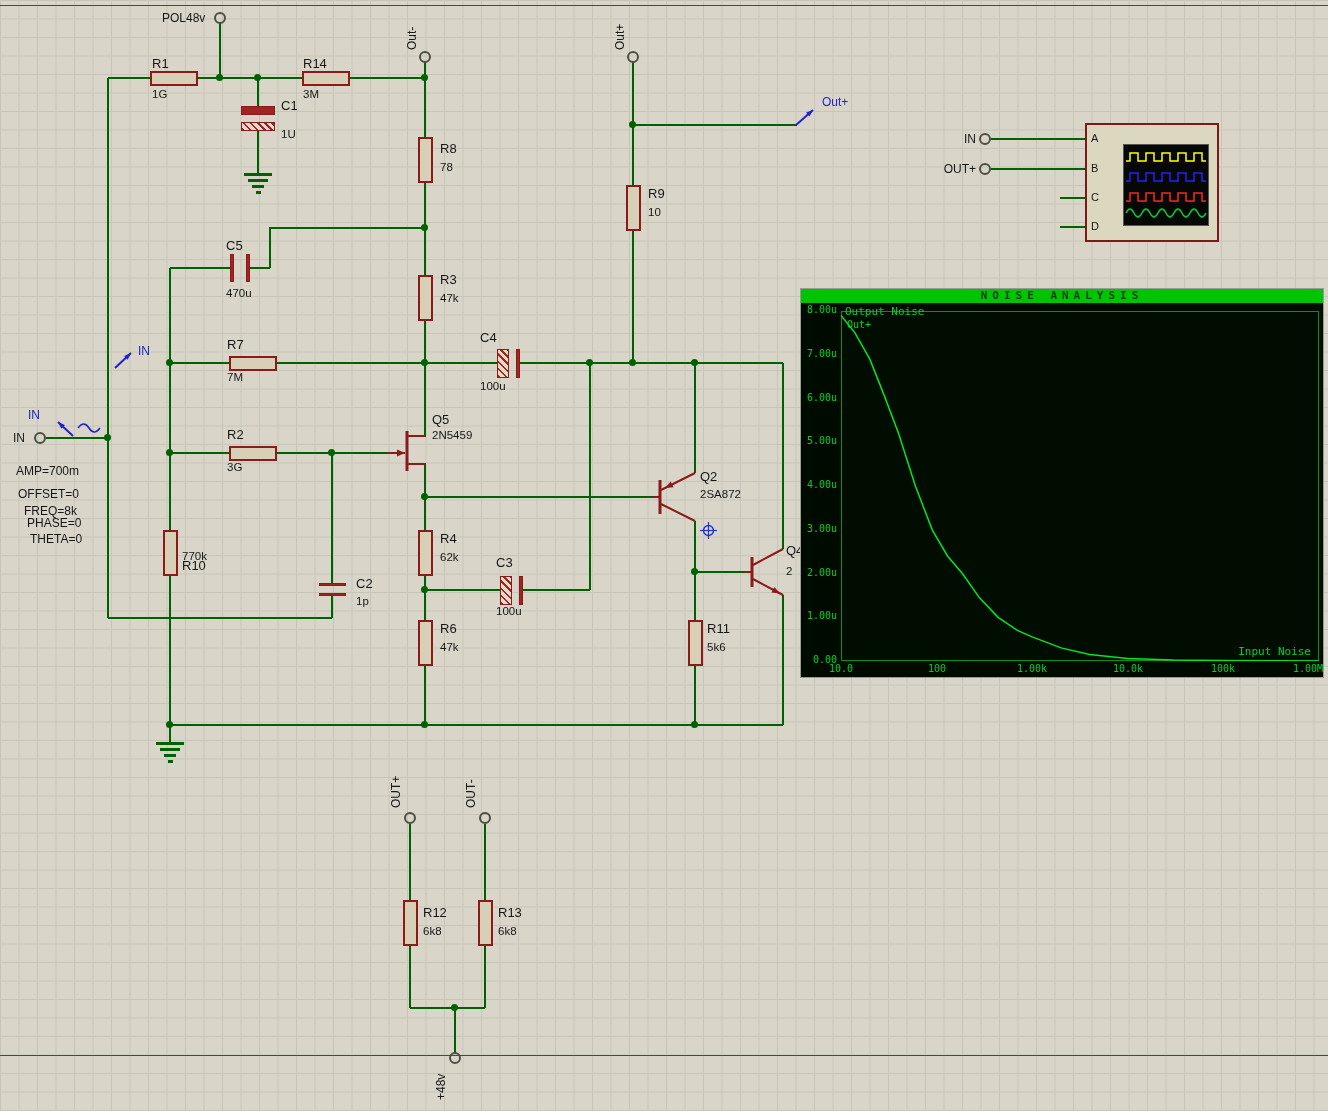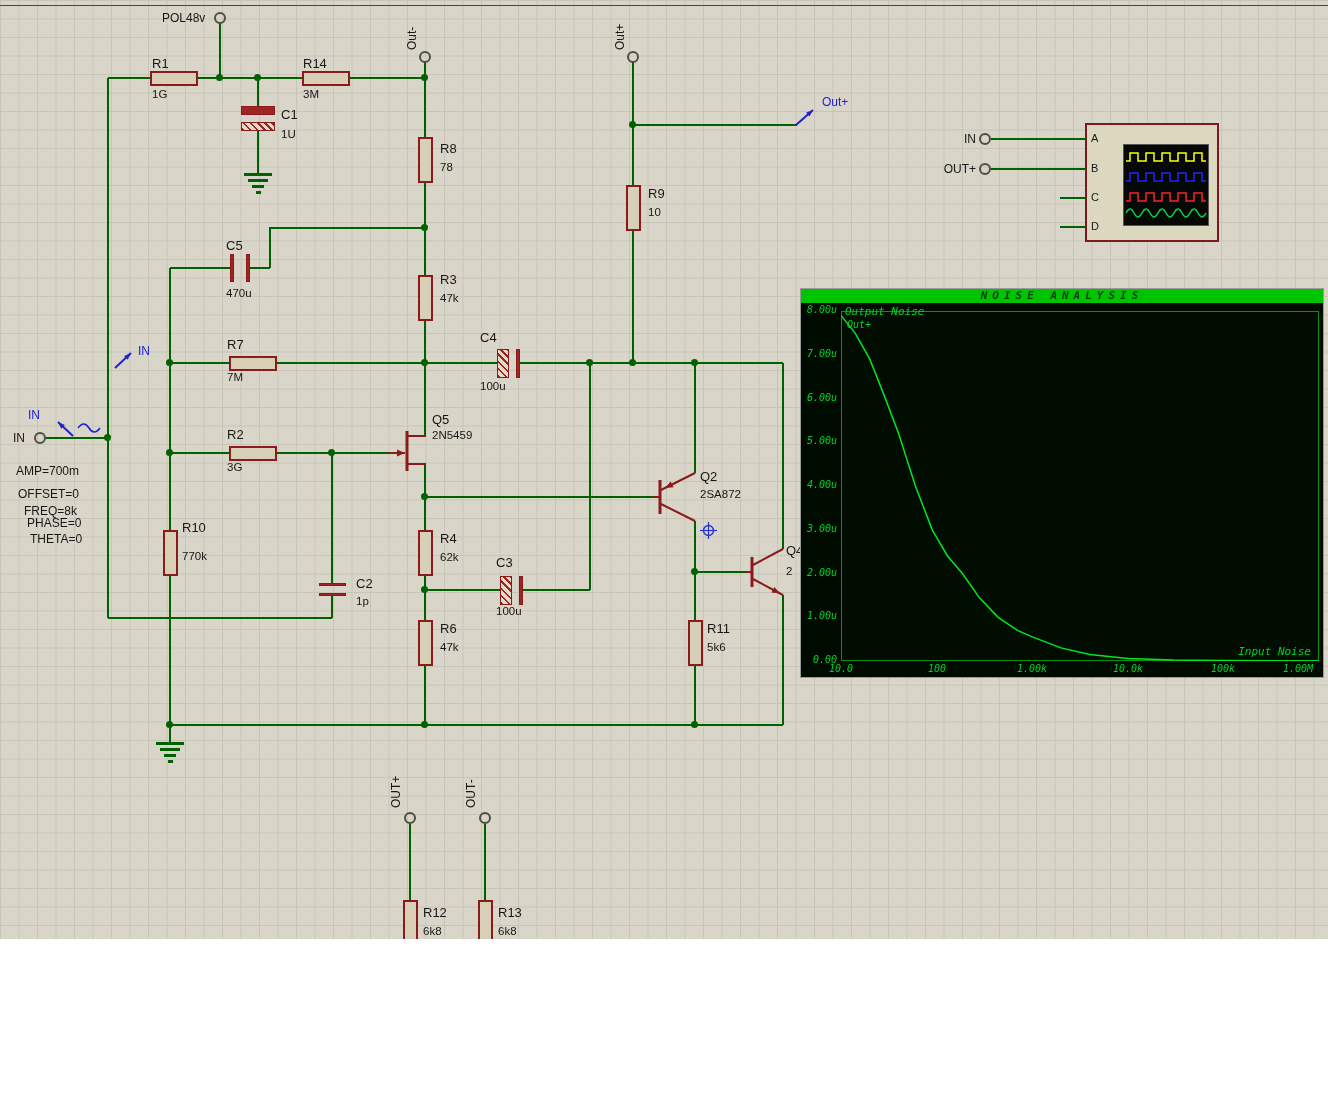--- a/index.html
+++ b/index.html
@@ -1,17 +1,17 @@
 <!DOCTYPE html>
 <html><head>
 <meta charset="utf-8">
 <style>
   html,body{margin:0;padding:0;}
   .board{
-    position:relative;width:1328px;height:939px;overflow:hidden;
+    position:relative;width:1328px;height:1111px;overflow:hidden;
     background-color:#d9d6c9;
     background-image:linear-gradient(to right,#c7c5b7 1px,transparent 1px),
                      linear-gradient(to bottom,#c7c5b7 1px,transparent 1px);
     background-size:18.5px 18.5px;
     font-family:"Liberation Sans",sans-serif;color:#161616;
   }
   .sheet-line{position:absolute;left:0;width:100%;height:1px;background:#3b3bb0;}
   .wh{position:absolute;height:2px;background:#006100;}
   .wv{position:absolute;width:2px;background:#006100;}
   .dot{position:absolute;width:7px;height:7px;border-radius:50%;background:#006100;}
@@ -26,21 +26,21 @@
   .lab{position:absolute;font-size:12px;white-space:nowrap;}
   .vlab{position:absolute;height:14px;line-height:14px;font-size:12px;white-space:nowrap;
         transform-origin:0 100%;transform:rotate(-90deg);}
   .blue{color:#2222cc;}
   .gnd{position:absolute;width:30px;}
   .gnd div{background:#006100;height:3px;margin:0 auto 3px auto;}
   .csvg{position:absolute;overflow:visible;}
   .scope-box{position:absolute;width:134px;height:119px;border:2px solid #7a1a1a;background:#dcd8c0;box-sizing:border-box;}
   .scope-screen{position:absolute;width:84px;height:80px;background:#060806;border:1px solid #555;}
   .pinlab{position:absolute;font-size:11px;}
-  .nwin{position:absolute;left:800px;top:288px;width:524px;height:390px;background:#000b00;border:1px solid #9a9a9a;box-sizing:border-box;z-index:5;font-style:italic;}
+  .nwin{position:absolute;left:800px;top:288px;width:524px;height:390px;background:#000b00;border:1px solid #9a9a9a;box-sizing:border-box;z-index:5;}
   .ntitle{position:absolute;left:0;top:0;width:100%;height:14px;background:#00c400;color:#063f06;
           font-family:"DejaVu Sans Mono",monospace;font-size:11px;font-weight:bold;letter-spacing:5px;
           text-align:center;line-height:14px;}
   .nplot{position:absolute;left:40px;top:22px;width:478px;height:350px;border:1px solid #0f8f0f;box-sizing:border-box;background:#000d00;}
   .ngrid-v{position:absolute;top:22px;height:350px;width:1px;background:#0b3d0b;}
   .ngrid-h{position:absolute;left:40px;width:478px;height:1px;background:#0b3d0b;}
   .ytick{position:absolute;left:2px;width:34px;text-align:right;font-family:"DejaVu Sans Mono",monospace;font-size:10px;color:#00d22a;}
   .xtick{position:absolute;top:374px;width:44px;text-align:center;font-family:"DejaVu Sans Mono",monospace;font-size:10px;color:#00d22a;}
   .nleg{position:absolute;font-family:"DejaVu Sans Mono",monospace;color:#00d22a;}
 </style>
@@ -241,39 +241,39 @@
   <div class="lab" style="left:16px;top:464px">AMP=700m</div>
   <div class="lab" style="left:18px;top:487px">OFFSET=0</div>
   <div class="lab" style="left:24px;top:504px">FREQ=8k</div>
   <div class="lab" style="left:27px;top:516px">PHASE=0</div>
   <div class="lab" style="left:30px;top:532px">THETA=0</div>
 
   <div class="ref" style="left:152px;top:56px">R1</div>
   <div class="val" style="left:152px;top:88px">1G</div>
   <div class="ref" style="left:303px;top:56px">R14</div>
   <div class="val" style="left:303px;top:88px">3M</div>
-  <div class="ref" style="left:281px;top:107px">C1</div>
+  <div class="ref" style="left:281px;top:98px">C1</div>
   <div class="val" style="left:281px;top:128px">1U</div>
   <div class="ref" style="left:440px;top:141px">R8</div>
   <div class="val" style="left:440px;top:161px">78</div>
   <div class="ref" style="left:226px;top:238px">C5</div>
   <div class="val" style="left:226px;top:287px">470u</div>
   <div class="ref" style="left:440px;top:272px">R3</div>
   <div class="val" style="left:440px;top:292px">47k</div>
   <div class="ref" style="left:227px;top:337px">R7</div>
   <div class="val" style="left:227px;top:371px">7M</div>
   <div class="ref" style="left:480px;top:330px">C4</div>
   <div class="val" style="left:480px;top:380px">100u</div>
   <div class="ref" style="left:648px;top:186px">R9</div>
   <div class="val" style="left:648px;top:206px">10</div>
   <div class="ref" style="left:227px;top:427px">R2</div>
   <div class="val" style="left:227px;top:461px">3G</div>
   <div class="ref" style="left:432px;top:412px">Q5</div>
   <div class="val" style="left:432px;top:429px">2N5459</div>
-  <div class="ref" style="left:182px;top:520px">R10</div>
+  <div class="ref" style="left:182px;top:558px">R10</div>
   <div class="val" style="left:182px;top:550px">770k</div>
   <div class="ref" style="left:356px;top:576px">C2</div>
   <div class="val" style="left:356px;top:595px">1p</div>
   <div class="ref" style="left:440px;top:531px">R4</div>
   <div class="val" style="left:440px;top:551px">62k</div>
   <div class="ref" style="left:496px;top:555px">C3</div>
   <div class="val" style="left:496px;top:605px">100u</div>
   <div class="ref" style="left:440px;top:621px">R6</div>
   <div class="val" style="left:440px;top:641px">47k</div>
   <div class="ref" style="left:700px;top:469px">Q2</div>
@@ -328,21 +328,21 @@
     <div class="ytick" style="top:234px">3.00u</div>
     <div class="ytick" style="top:278px">2.00u</div>
     <div class="ytick" style="top:321px">1.00u</div>
     <div class="ytick" style="top:365px">0.00</div>
 
     <div class="xtick" style="left:18px">10.0</div>
     <div class="xtick" style="left:114px">100</div>
     <div class="xtick" style="left:209px">1.00k</div>
     <div class="xtick" style="left:305px">10.0k</div>
     <div class="xtick" style="left:400px">100k</div>
-    <div class="xtick" style="left:482px;width:40px;text-align:left">1.00M</div>
+    <div class="xtick" style="left:482px;width:40px;text-align:right">1.00M</div>
 
     <div class="nleg" style="left:44px;top:16px;font-size:11px">Output Noise</div>
     <div class="nleg" style="left:46px;top:30px;font-size:10px">Out+</div>
     <div class="nleg" style="right:12px;top:356px;font-size:11px">Input Noise</div>
 
     <svg style="position:absolute;left:40px;top:22px" width="478" height="350" viewBox="0 0 478 350" preserveAspectRatio="none">
       <polyline fill="none" stroke-width="1.5" points="0.0,4.4 14.0,21.9 28.8,48.1 42.7,83.1 57.6,122.5 74.4,175.0 91.2,218.8 106.5,245.0 121.4,262.5 138.3,286.6 157.1,306.3 176.4,319.4 191.2,325.9 220.0,336.9 248.8,343.4 286.8,347.4 332.4,349.1 382.4,349.6 478.0,350.0" stroke="#00e622"></polyline>
     </svg>
   </div>
 

